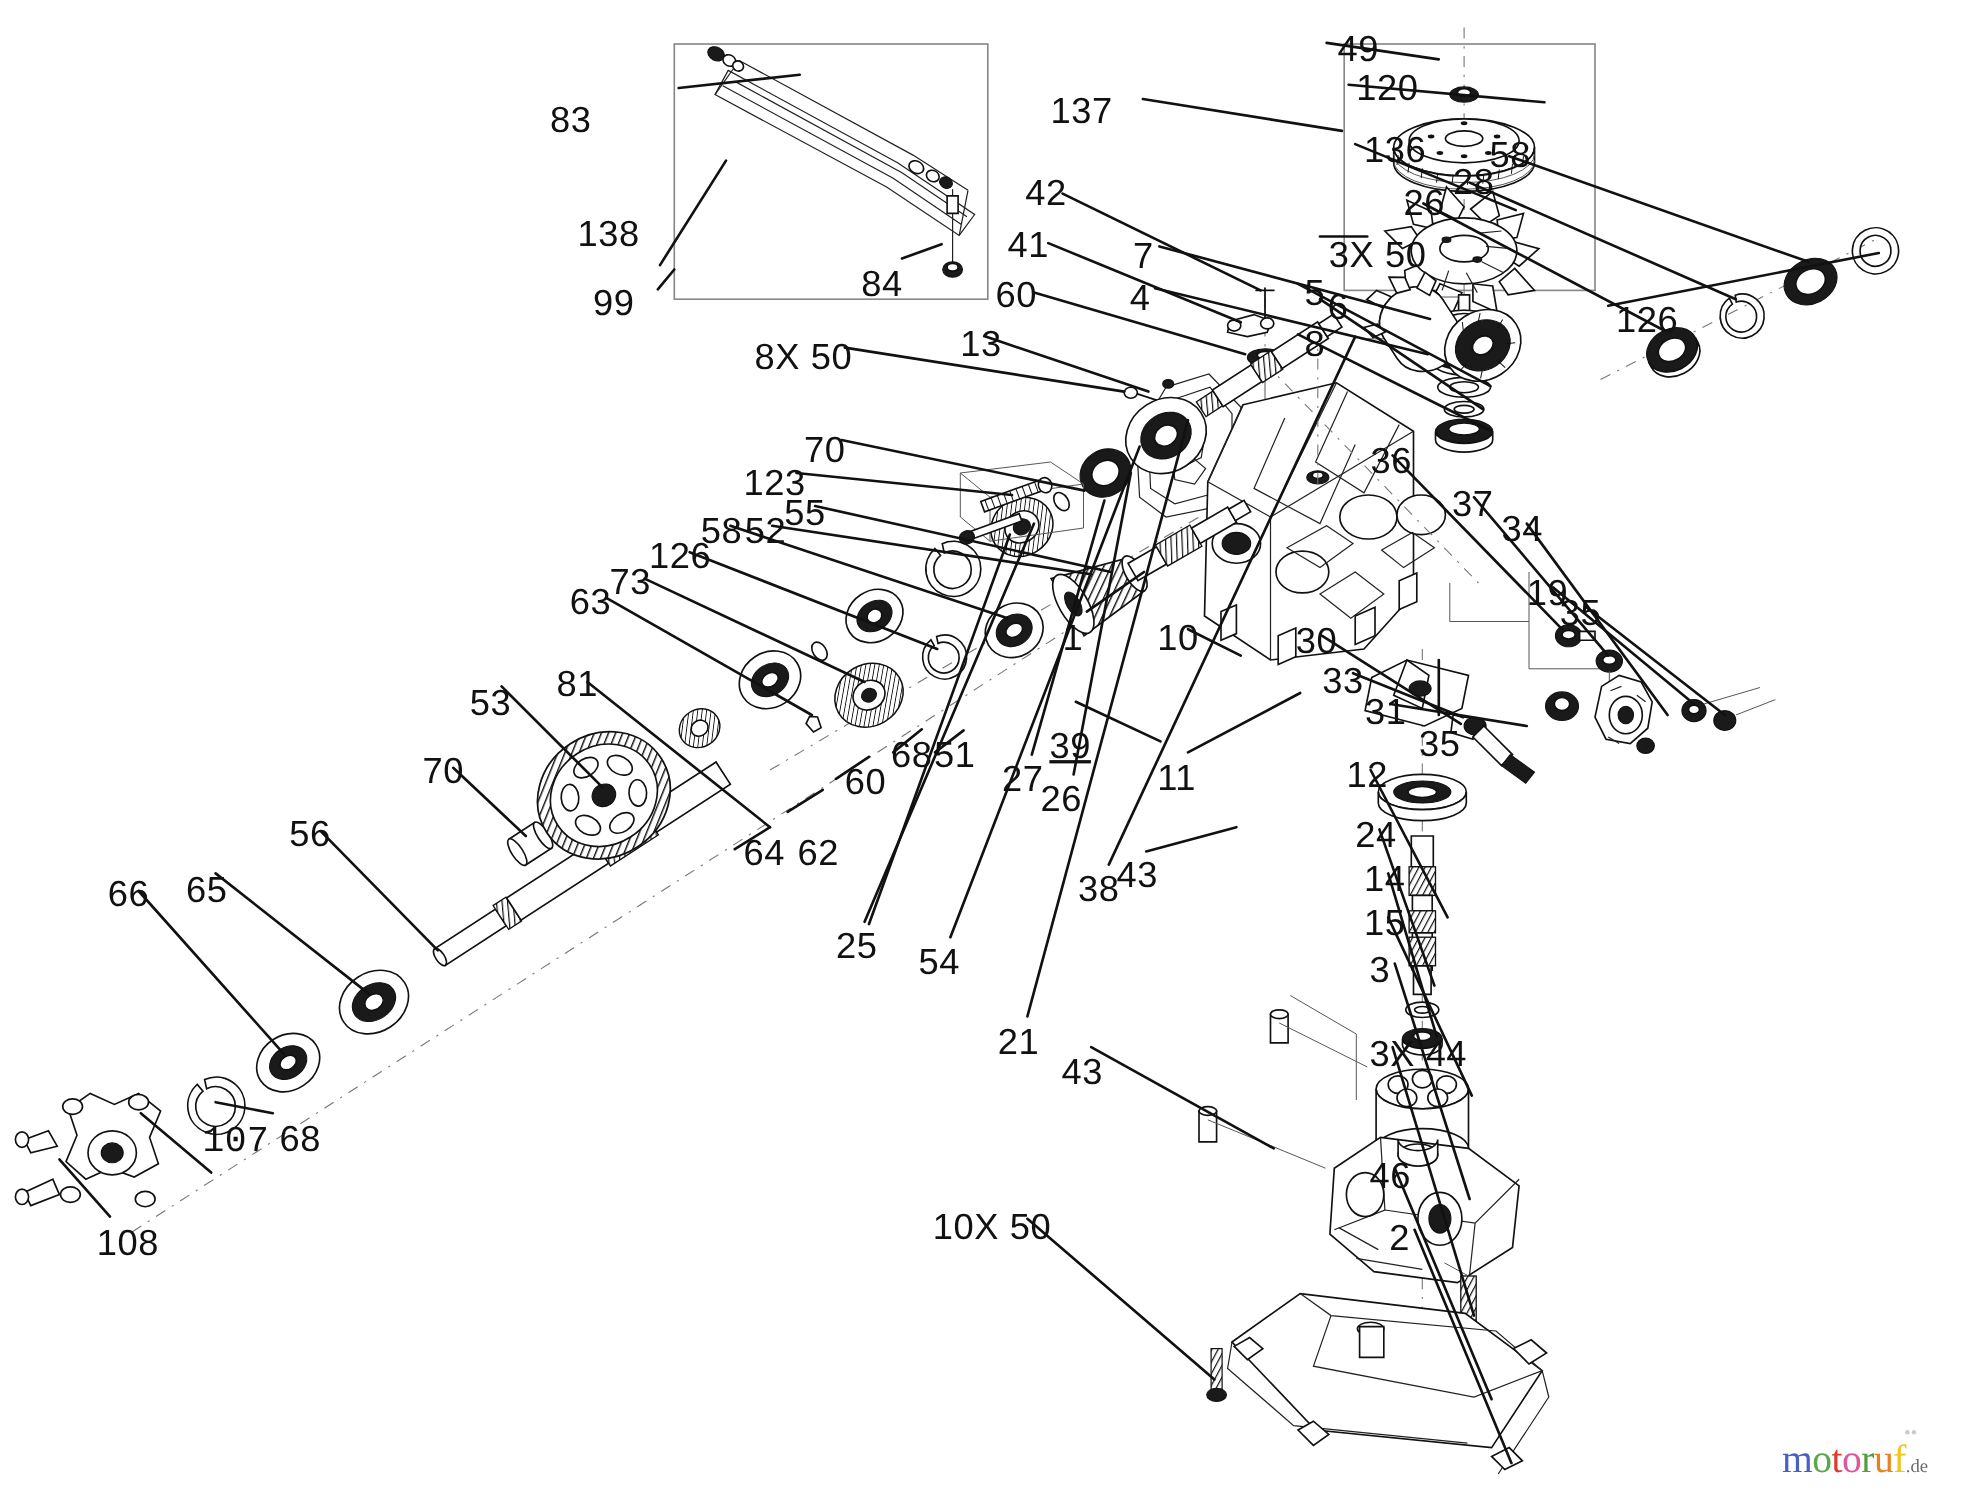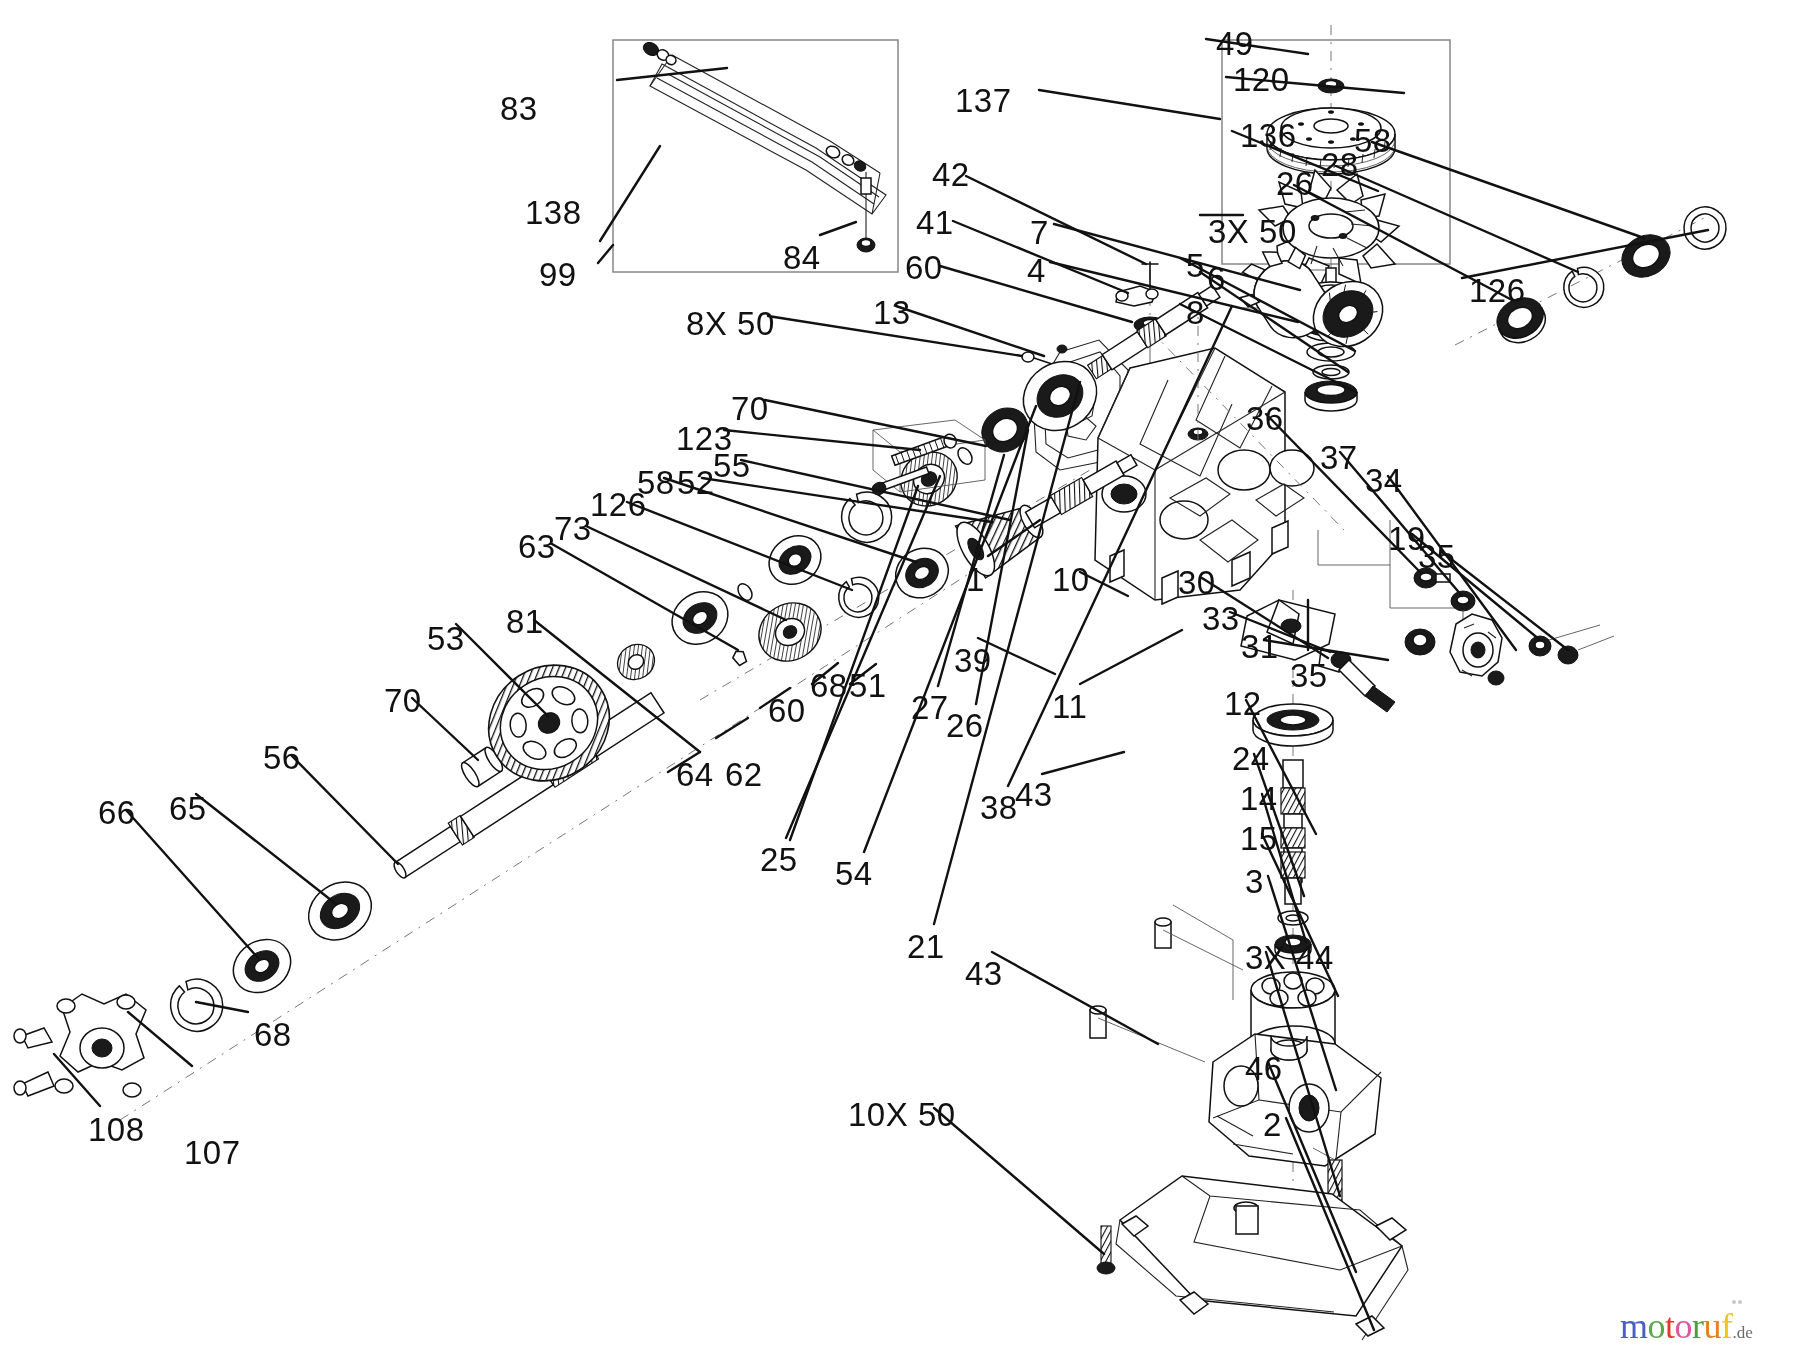--- a/index.html
+++ b/index.html
@@ -727,36 +727,36 @@
       <div class="callout" style="left: 590px; top: 488px;">126</div>
       <div class="callout" style="left: 554px; top: 512px;">73</div>
       <div class="callout" style="left: 518px; top: 530px;">63</div>
       <div class="callout" style="left: 506px; top: 605px;">81</div>
       <div class="callout" style="left: 427px; top: 610px; margin-top: 12px;">53</div>
       <div class="callout" style="left: 384px; top: 684px;">70</div>
       <div class="callout" style="left: 263px; top: 741px;">56</div>
       <div class="callout" style="left: 169px; top: 780px; margin-top: 12px;">65</div>
       <div class="callout" style="left: 98px; top: 796px;">66</div>
       <div class="callout" style="left: 254px; top: 1018px;">68</div>
-      <div class="callout" style="left: 184px; top: 1136px;">107</div>
+      <div class="callout" style="left: 184px; top: 1021px; font-family: Liberation Mono, monospace;">107</div>
       <div class="callout" style="left: 88px; top: 1113px;">108</div>
       <div class="callout" style="left: 676px; top: 758px;">64</div>
       <div class="callout" style="left: 725px; top: 758px;">62</div>
       <div class="callout" style="left: 768px; top: 694px;">60</div>
       <div class="callout" style="left: 810px; top: 669px;">68</div>
       <div class="callout" style="left: 849px; top: 669px;">51</div>
       <div class="callout" style="left: 911px; top: 691px;">27</div>
       <div class="callout" style="left: 946px; top: 709px;">26</div>
       <div class="callout" style="left: 760px; top: 843px;">25</div>
       <div class="callout" style="left: 835px; top: 857px;">54</div>
       <div class="callout" style="left: 907px; top: 930px;">21</div>
       <div class="callout" style="left: 980px; top: 791px;">38</div>
       <div class="callout" style="left: 1015px; top: 778px;">43</div>
       <div class="callout" style="left: 965px; top: 957px;">43</div>
-      <div class="callout" style="left: 954px; top: 644px;">39</div>
+      <div class="callout" style="left: 954px; top: 661px; text-decoration: underline;">39</div>
       <div class="callout" style="left: 966px; top: 563px;">1</div>
       <div class="callout" style="left: 1052px; top: 563px;">10</div>
       <div class="callout" style="left: 1052px; top: 690px;">11</div>
       <div class="callout" style="left: 1246px; top: 402px;">36</div>
       <div class="callout" style="left: 1320px; top: 441px;">37</div>
       <div class="callout" style="left: 1365px; top: 464px;">34</div>
       <div class="callout" style="left: 1388px; top: 522px;">19</div>
       <div class="callout" style="left: 1418px; top: 540px;">35</div>
       <div class="callout" style="left: 1178px; top: 566px;">30</div>
       <div class="callout" style="left: 1202px; top: 602px;">33</div>

